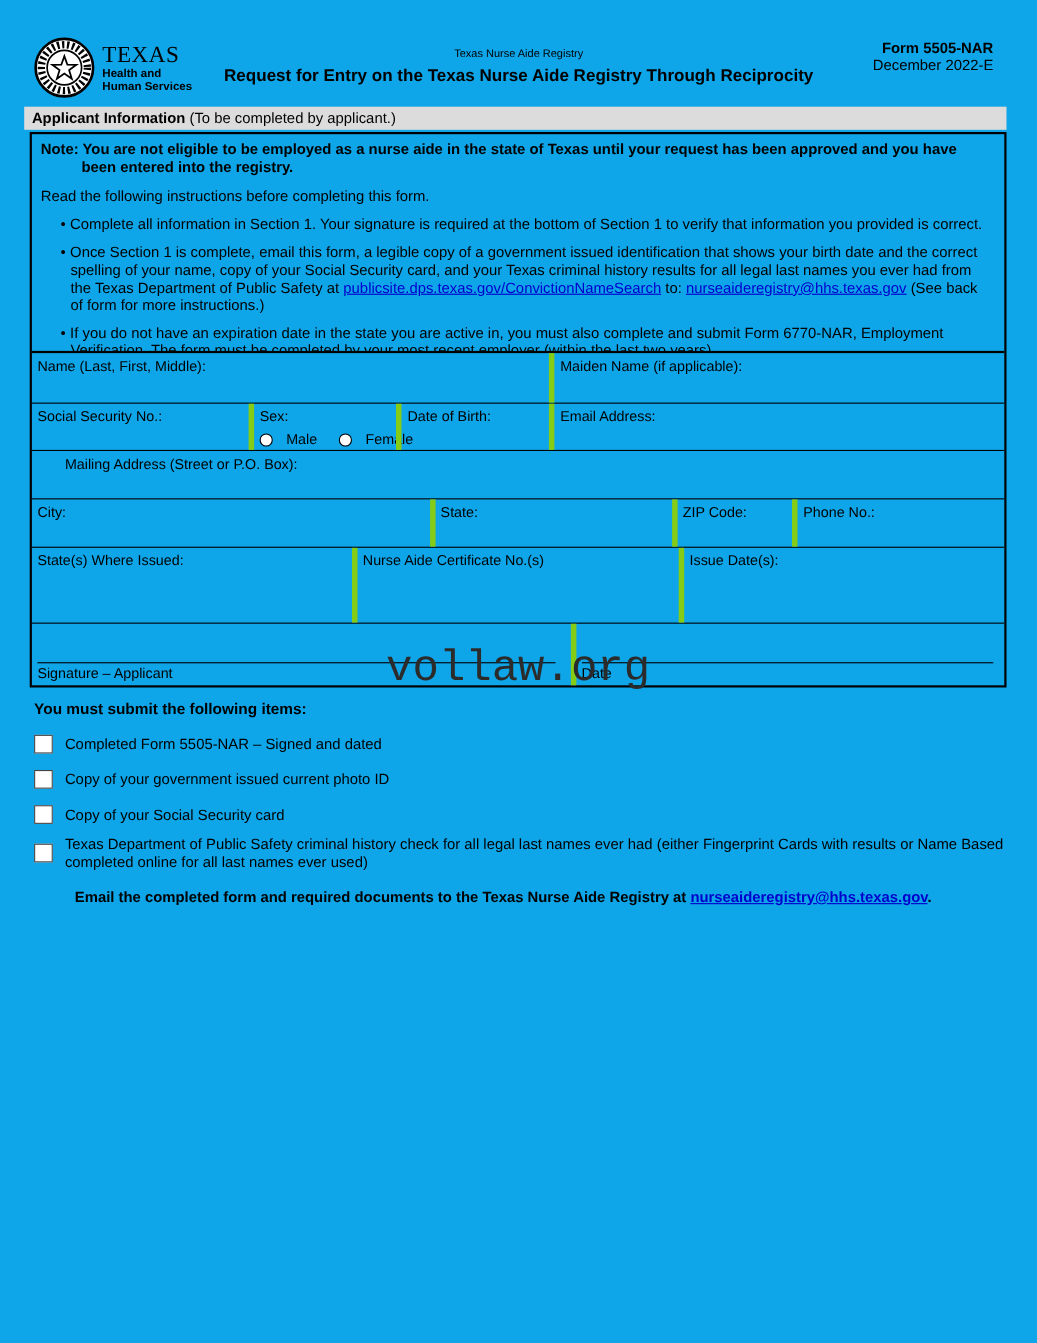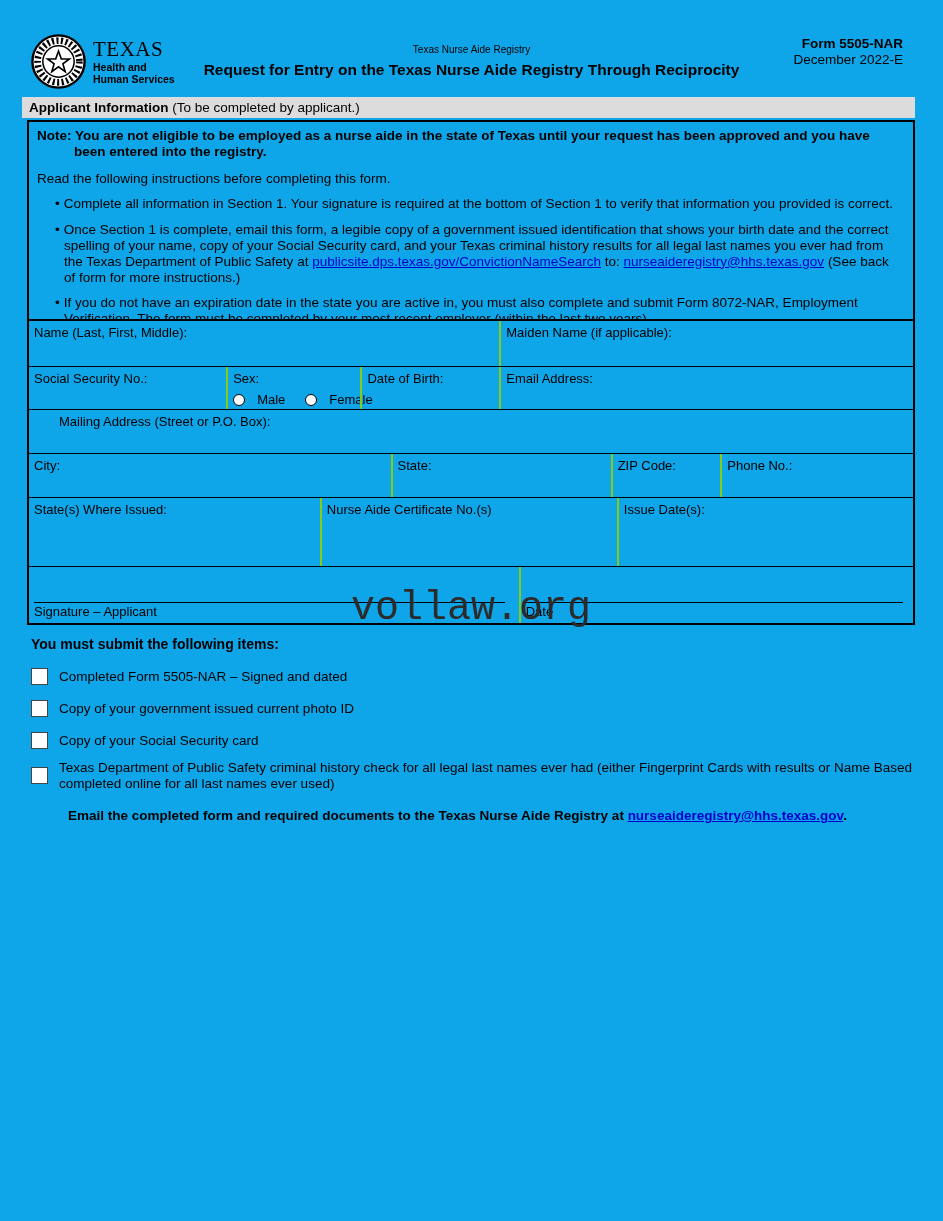--- a/index.html
+++ b/index.html
@@ -37,21 +37,21 @@
   .note-p { font-weight:bold; padding-left:37px; text-indent:-37px; }
   .read-p { margin-top:11px; }
   .bullets { list-style:none; }
   .bullets li { margin-top:10px; padding-left:23px; text-indent:-9px; margin-left:4px; }
   .bullets li::before { content:"\2022"; margin-right:4px; }
   a.lnk { color:#0000cc; text-decoration:underline; cursor:pointer; }
 
   
   .row { display:flex; border-top:1px solid #000; }
   .cell { padding:4px 4px 2px 5px; font-size:13px; line-height:15px; }
-  .cell + .cell { border-left:2px solid #84cc16; }
+  .cell + .cell { border-left:5px solid #84cc16; }
   .r1 { height:47px; border-top-width:2px; }
   .r2 { height:43px; }
   .r3 { height:44px; }
   .r4 { height:44px; }
   .r5 { height:69px; }
   .r6 { height:57px; }
   .w-name { width:53.2%; } .w-maiden { width:46.8%; }
   .w-ssn { width:22.3%; } .w-sex { width:15.2%; } .w-dob { width:15.7%; } .w-email { width:46.8%; }
   .w-full { width:100%;padding-left:30px; }
   .w-city { width:40.9%; } .w-state { width:24.9%; } .w-zip { width:12.4%; } .w-phone { width:21.8%; }
@@ -117,21 +117,21 @@
   </div>
 
   <div class="main-box">
 
     <div class="note-section">
       <p class="note-p">Note: You are not eligible to be employed as a nurse aide in the state of Texas until your request has been approved and you have been entered into the registry.</p>
       <p class="read-p">Read the following instructions before completing this form.</p>
       <ul class="bullets">
         <li>Complete all information in Section 1. Your signature is required at the bottom of Section 1 to verify that information you provided is correct.</li>
         <li><span>Once Section 1 is complete, email this form, a legible copy of a government issued identification that shows your birth date and the correct spelling of your name, copy of your Social Security card, and your Texas criminal history results for all legal last names you ever had from the Texas Department of Public Safety at </span><a class="lnk">publicsite.dps.texas.gov/ConvictionNameSearch</a><span> to: </span><a class="lnk">nurseaideregistry@hhs.texas.gov</a><span> (See back of form for more instructions.)</span></li>
-        <li>If you do not have an expiration date in the state you are active in, you must also complete and submit Form 8072-NAR, Employment Verification. The form must be completed by your most recent employer (within the last two years).</li>
+        <li>If you do not have an expiration date in the state you are active in, you must also complete and submit Form 6770-NAR, Employment Verification. The form must be completed by your most recent employer (within the last two years).</li>
       </ul>
     </div>
 
     <div class="row r1">
       <div class="cell w-name">
         <span>Name (Last, First, Middle):</span>
       </div>
       <div class="cell w-maiden">
         <span>Maiden Name (if applicable):</span>
       </div>

